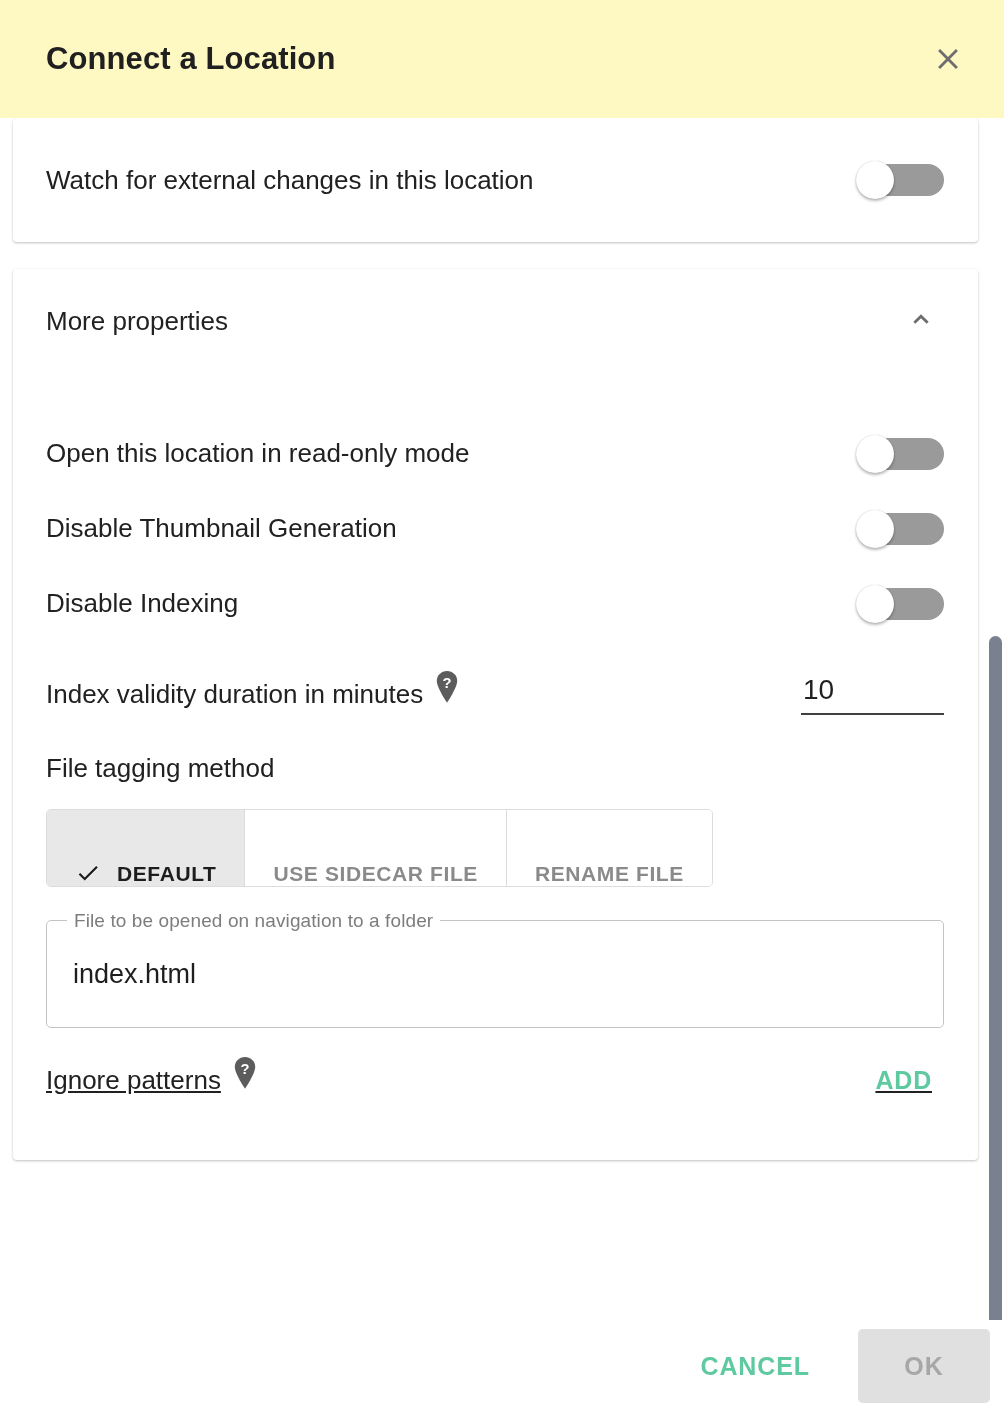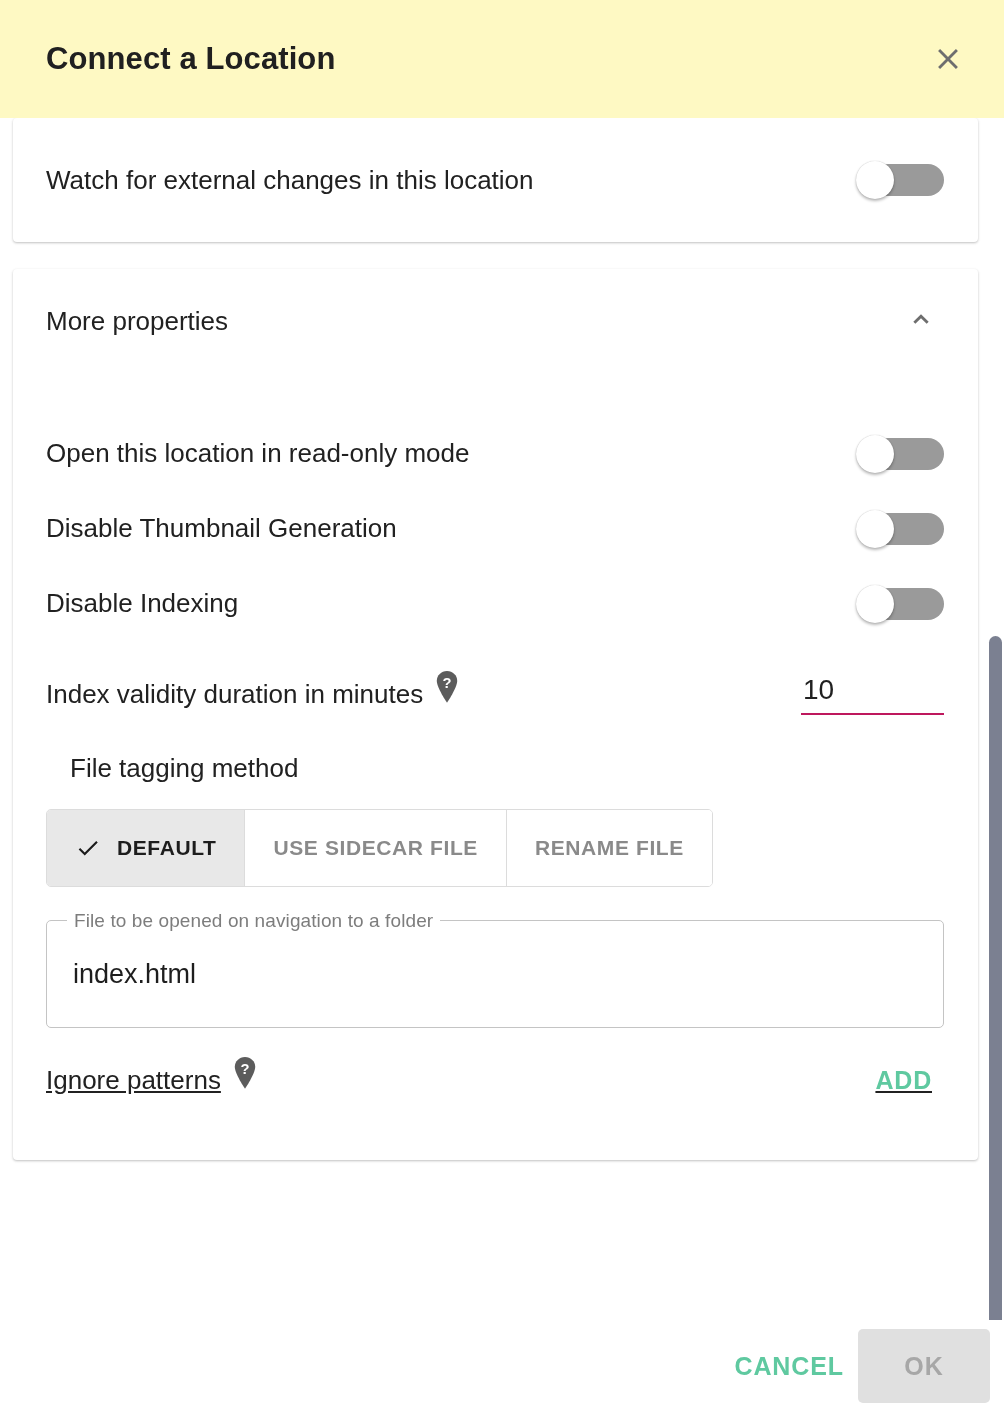--- a/index.html
+++ b/index.html
@@ -162,50 +162,49 @@
     width: 28px;
     height: 32px;
     display: inline-flex;
     align-items: flex-start;
     cursor: pointer;
     position: relative;
     top: -7px;
   }
   .num-field {
     width: 143px;
-    border-bottom: 2px solid #be185d;
+    border-bottom: 2px solid #404040;
     padding: 0 2px 6px 2px;
     box-sizing: border-box;
   }
   .num-field .val {
     font-size: 28px;
     color: #212121;
     display: block;
     line-height: 34px;
   }
 
   
   .sub-label {
     font-size: 26px;
     color: #212121;
     margin-top: 16px;
-    margin-left: 24px;
   }
   .btn-group {
     display: flex;
     margin-top: 25px;
     border-radius: 5px;
     overflow: hidden;
     border: 1px solid #dcdcdc;
     width: fit-content;
   }
   .btn-group .seg {
     height: 76px;
     display: flex;
-    align-items: center;
+    align-items: flex-end;
     justify-content: center;
     gap: 16px;
     padding: 0 28px;
     font-size: 21px;
     font-weight: bold;
     letter-spacing: .6px;
     color: #8a8a8a;
     background: #ffffff;
     border-right: 1px solid #dcdcdc;
     cursor: pointer;
@@ -289,20 +288,21 @@
     cursor: pointer;
   }
 
   
   .dialog-actions {
     flex: 0 0 92px;
     height: 92px;
     display: flex;
     align-items: center;
     justify-content: flex-end;
+    gap: 34px;
     padding: 0 14px 0 0;
     box-sizing: border-box;
     background: #ffffff;
   }
   .btn-text {
     font-size: 25px;
     font-weight: bold;
     letter-spacing: .9px;
     color: #5fc9a0;
     background: transparent;

